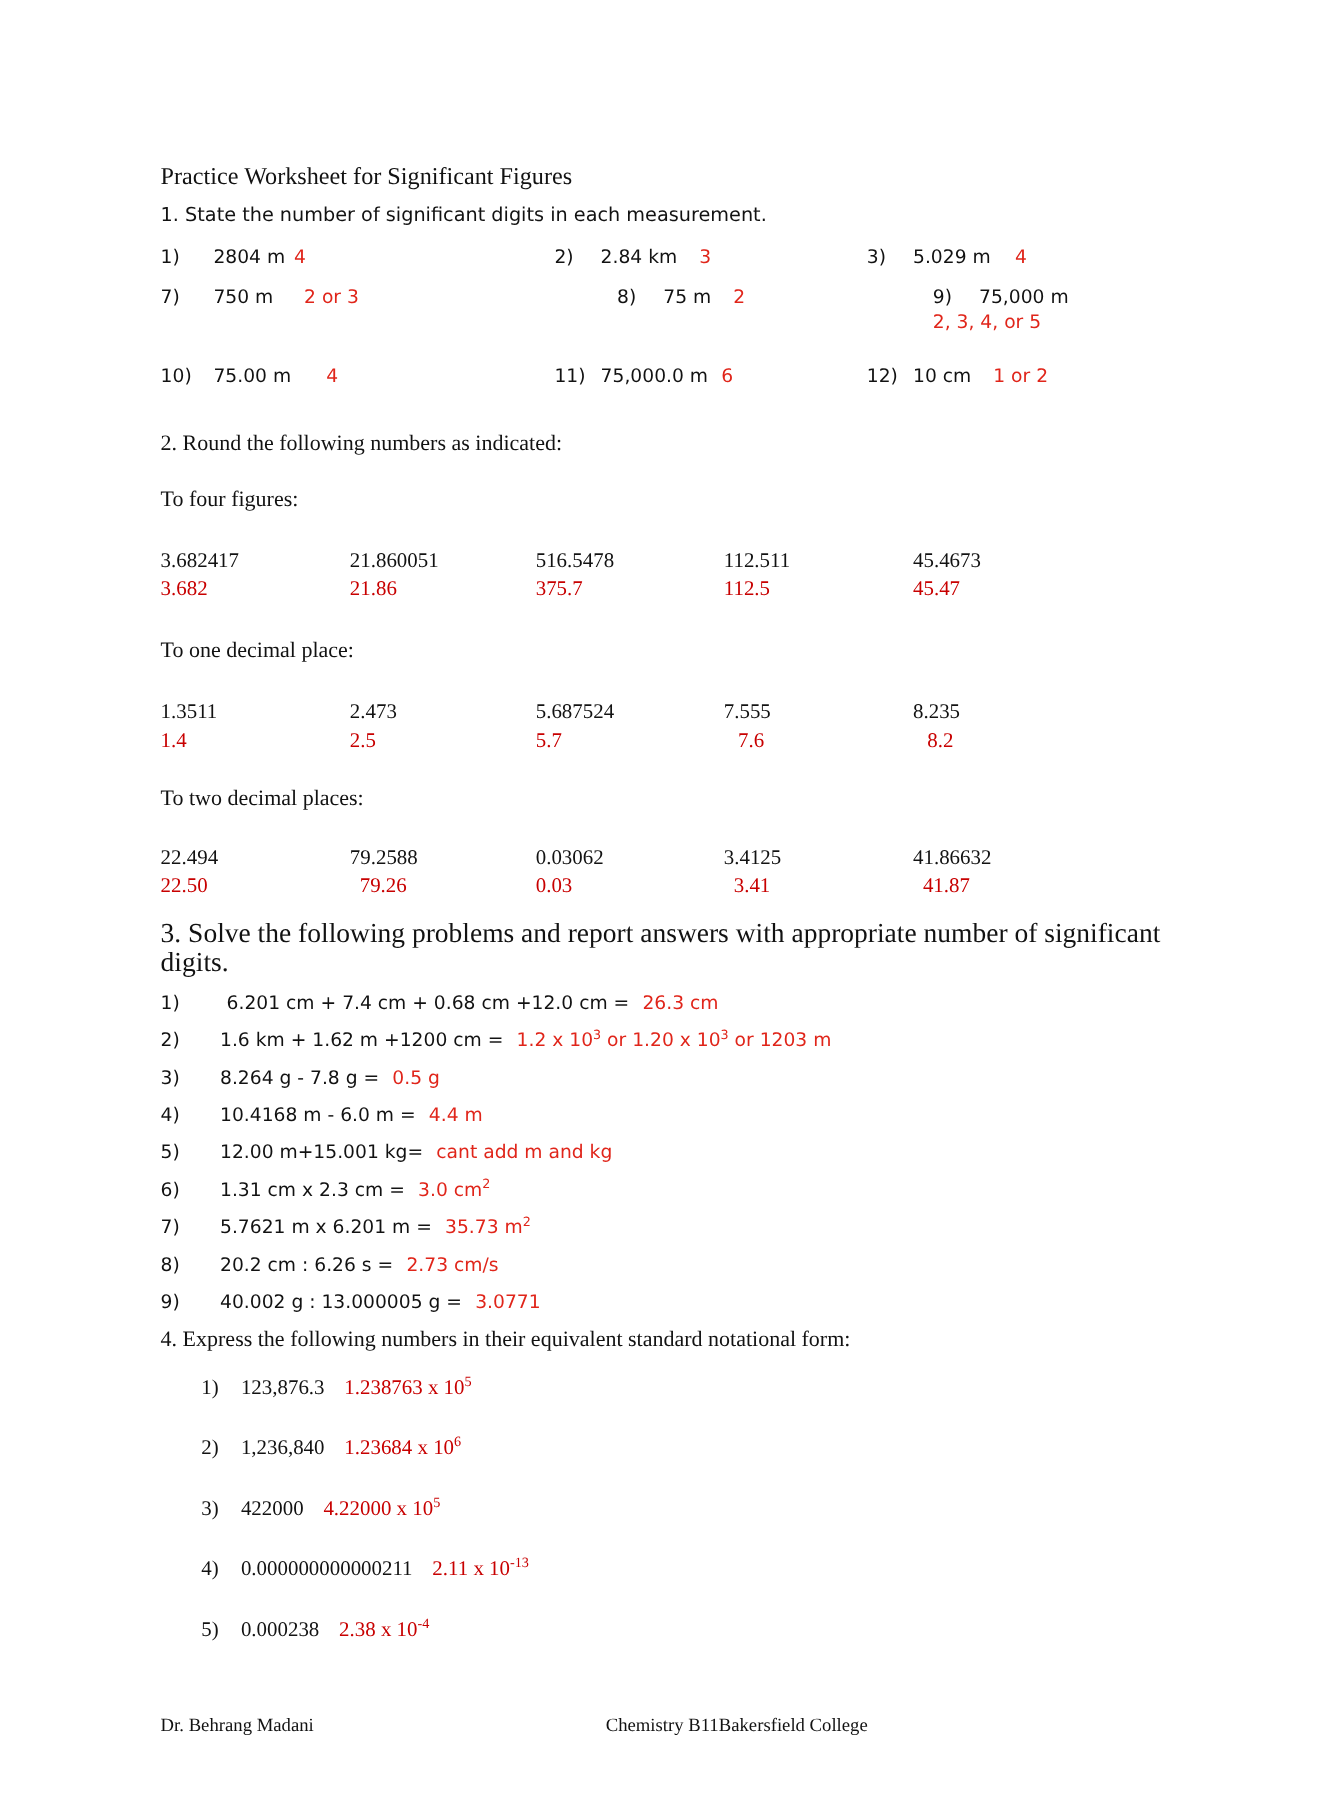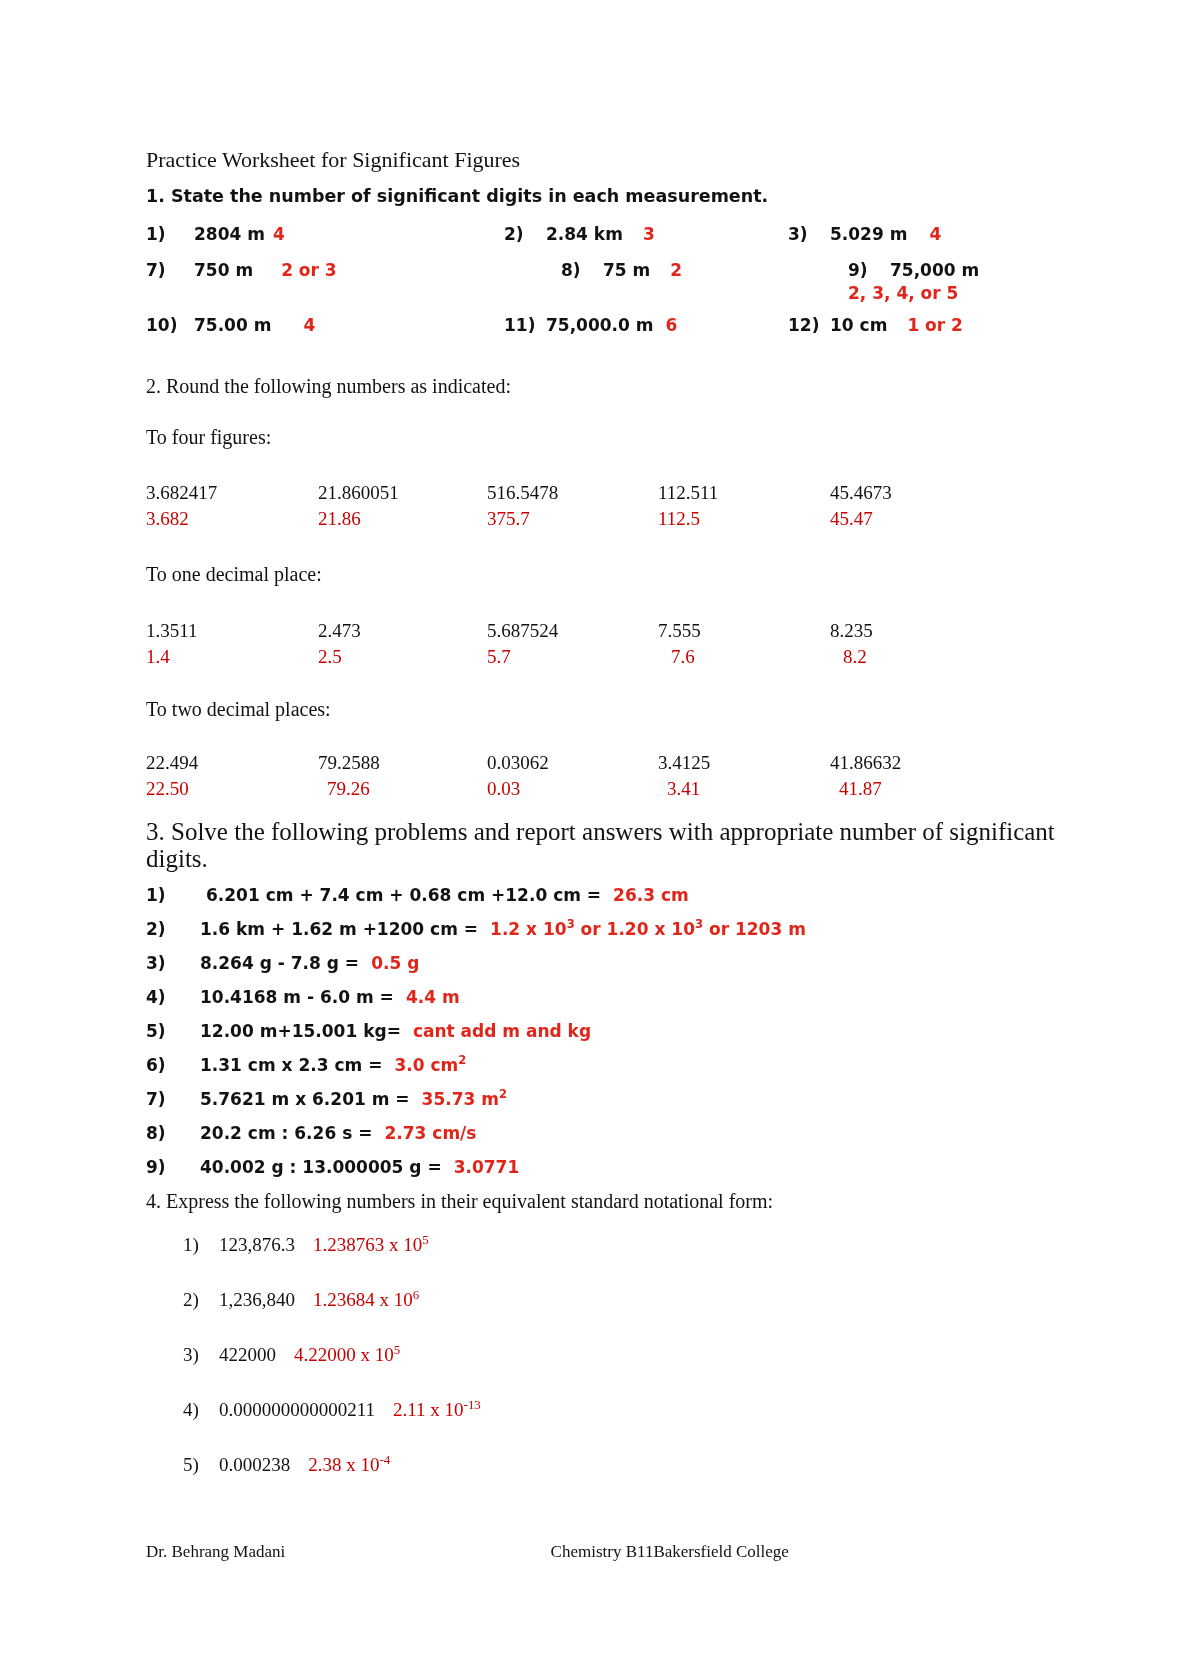--- a/index.html
+++ b/index.html
@@ -16,26 +16,26 @@
     background:var(--bg);
     color:var(--ink);
     padding:147px 48px 0 146px;
     overflow:hidden;
     font-family:"Liberation Serif", serif;
   }
   sup { font-size:68%; line-height:0; vertical-align:super; }
 
   .title { font-family:"Liberation Serif", serif; font-size:22px; line-height:26px; }
 
-  .sans { font-family:"DejaVu Sans", sans-serif;font-weight:bold; }
+  .sans { font-family:"DejaVu Sans", sans-serif; }
 
   
   .s1-head { font-size:17.5px; line-height:22px; margin-top:12px; }
   .s1-row { display:grid; grid-template-columns:358px 284px 1fr; font-size:17px; line-height:24px; }
-  .r1 { margin-top:15px; } .r2 { margin-top:6px; } .r3 { margin-top:12px; } .r4 { margin-top:9px; }
+  .r1 { margin-top:15px; } .r2 { margin-top:6px; } .r3 { margin-top:12px; } .r4 { margin-top:26px; }
   .inum { display:inline-block; width:48px; }
   .inum.n2 { width:42px; }
   .cell-ind8 { padding-left:57px; }
   .cell-ind9 { padding-left:60px; }
   .ans { color:var(--red-sans); white-space:pre; }
   .a2line { line-height:22px; color:var(--red-sans); }
   .ml8{margin-left:8px} .ml12{margin-left:12px} .ml20{margin-left:20px} .ml22{margin-left:22px}
   .ml24{margin-left:24px} .ml28{margin-left:28px} .ml32{margin-left:32px} .ml42{margin-left:42px}
   .ml18{margin-left:18px}
 

